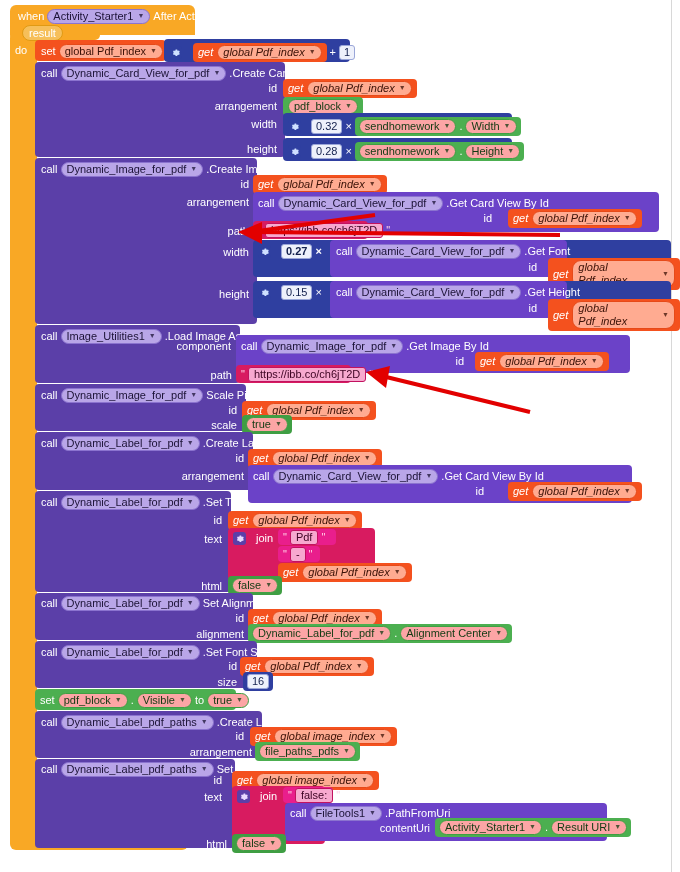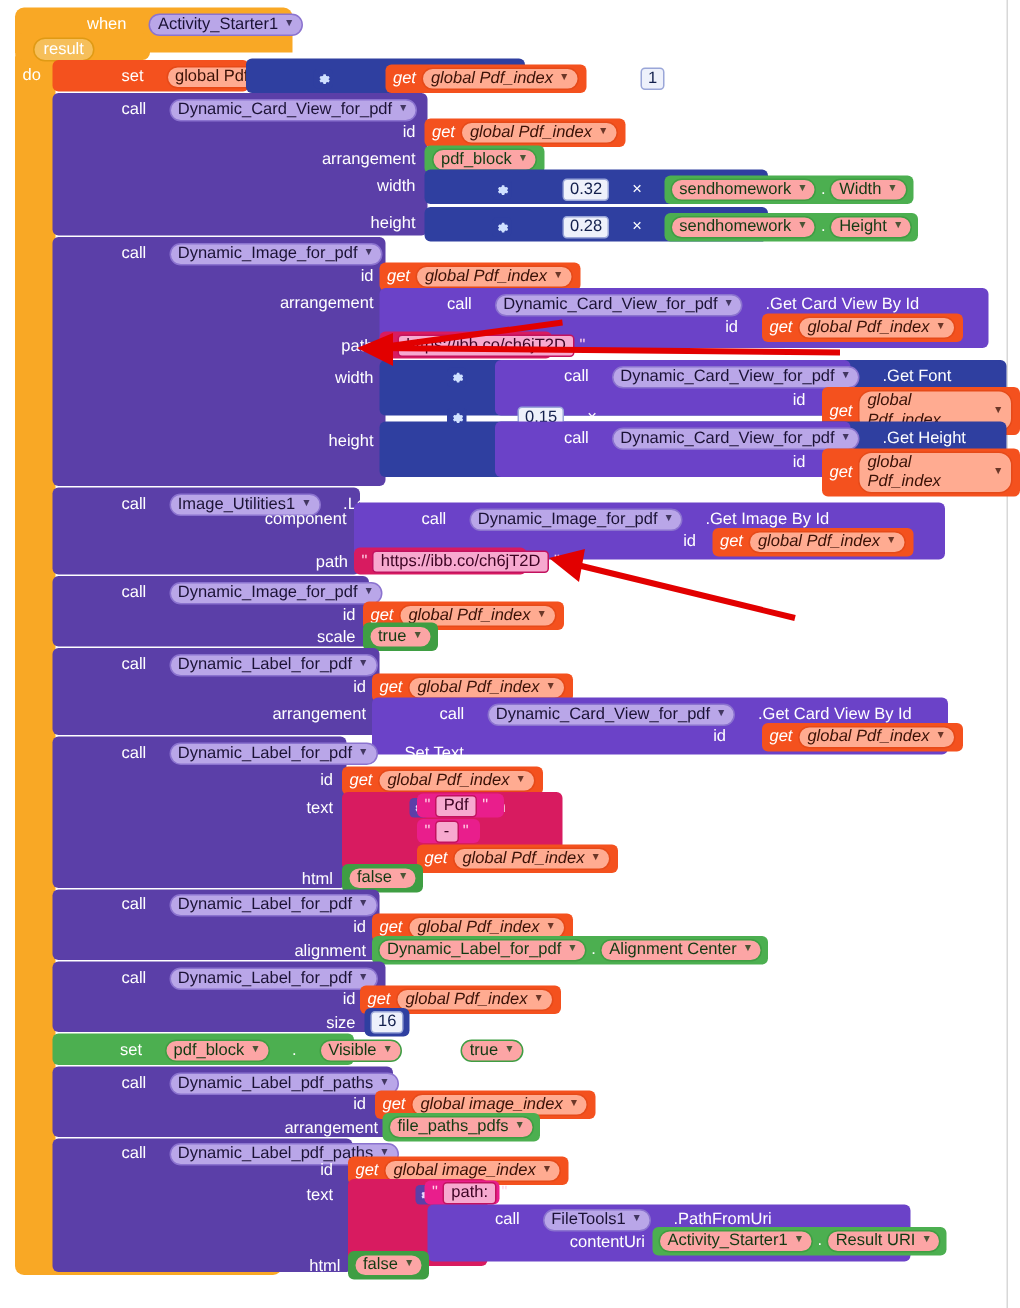--- a/index.html
+++ b/index.html
@@ -10,21 +10,21 @@
     font-size:11px;
     overflow:hidden;
     position:relative;
   }
   #canvas{position:relative;width:680px;height:872px;overflow:hidden;}
   .vrule{position:absolute;top:0;left:671px;width:1px;height:872px;background:#d8d8d8;}
 
   
   .blk{position:absolute;box-sizing:border-box;}
   .lbl{color:#ffffff;white-space:nowrap;line-height:13px;}
-  .row{display:flex;align-items:center;gap:15px;white-space:nowrap;margin-left:40px;}
+  .row{display:flex;align-items:center;gap:3px;white-space:nowrap;}
 
   
   .event{background:#f9a825;border-radius:5px;}
   .param-pill{
     background:#f6bf5a;border:1px solid #e09a14;border-radius:8px;
     padding:1px 6px;color:#ffffff;font-size:11px;display:inline-block;
   }
 
   
   .purple{background:#5b3fa8;border-radius:4px;}
@@ -257,21 +257,21 @@
   <div class="blk orange" style="left:548px;top:258px;padding:2px 5px;display:inline-flex;align-items:center;gap:4px;">
     <span class="lbl">get</span>
     <span class="fld v">
       <span>global Pdf_index</span>
       <span class="caret">▼</span>
     </span>
   </div>
 
   <div class="blk argname" style="left:208px;top:288px;width:41px;">height</div>
   <div class="blk bluedk" style="left:253px;top:281px;width:418px;height:37px;"></div>
-  <div class="blk row" style="left:258px;top:271px;align-items:center;">
+  <div class="blk row" style="left:258px;top:285px;align-items:center;">
     <span class="gear">
       <svg width="9" height="9" viewBox="0 0 16 16">
           <path fill="#cfe0ff" d="M8 5a3 3 0 100 6 3 3 0 000-6zm6.4 3l1.3-1-1.4-2.4-1.6.5a6 6 0 00-1.4-.8L11 2.7H8.2l-.3 1.6c-.5.2-1 .4-1.4.8l-1.6-.5L3.5 7l1.3 1c0 .3 0 .6 0 .9L3.5 10l1.4 2.4 1.6-.5c.4.3.9.6 1.4.8l.3 1.6H11l.3-1.6c.5-.2 1-.5 1.4-.8l1.6.5L15.7 10l-1.3-1V8z"></path>
         </svg>
     </span>
     <span style="width:4px"></span>
     <span class="fld n">0.15</span>
     <span class="lbl">×</span>
   </div>
   <div class="blk purple2" style="left:330px;top:281px;width:237px;height:37px;"></div>
@@ -560,21 +560,21 @@
     <span class="gear gearm">
       <svg width="9" height="9" viewBox="0 0 16 16">
           <path fill="#e8d9ff" d="M8 5a3 3 0 100 6 3 3 0 000-6zm6.4 3l1.3-1-1.4-2.4-1.6.5a6 6 0 00-1.4-.8L11 2.7H8.2l-.3 1.6c-.5.2-1 .4-1.4.8l-1.6-.5L3.5 7l1.3 1c0 .3 0 .6 0 .9L3.5 10l1.4 2.4 1.6-.5c.4.3.9.6 1.4.8l.3 1.6H11l.3-1.6c.5-.2 1-.5 1.4-.8l1.6.5L15.7 10l-1.3-1V8z"></path>
         </svg>
     </span>
     <span style="width:4px"></span>
     <span class="lbl">join</span>
   </div>
   <div class="blk pinkrow" style="left:283px;top:787px;width:50px;height:16px;display:flex;align-items:center;gap:3px;padding:0 5px;box-sizing:border-box;">
     <span class="quote">"</span>
-    <span class="fld s">path:</span>
+    <span class="fld s">false:</span>
     <span class="quote">"</span>
   </div>
   <div class="blk purple2" style="left:285px;top:803px;width:322px;height:38px;"></div>
   <div class="blk row" style="left:290px;top:806px;">
     <span class="lbl">call</span>
     <span class="fld">
       <span>FileTools1</span>
       <span class="caret">▼</span>
     </span>
     <span class="lbl">.PathFromUri</span>

